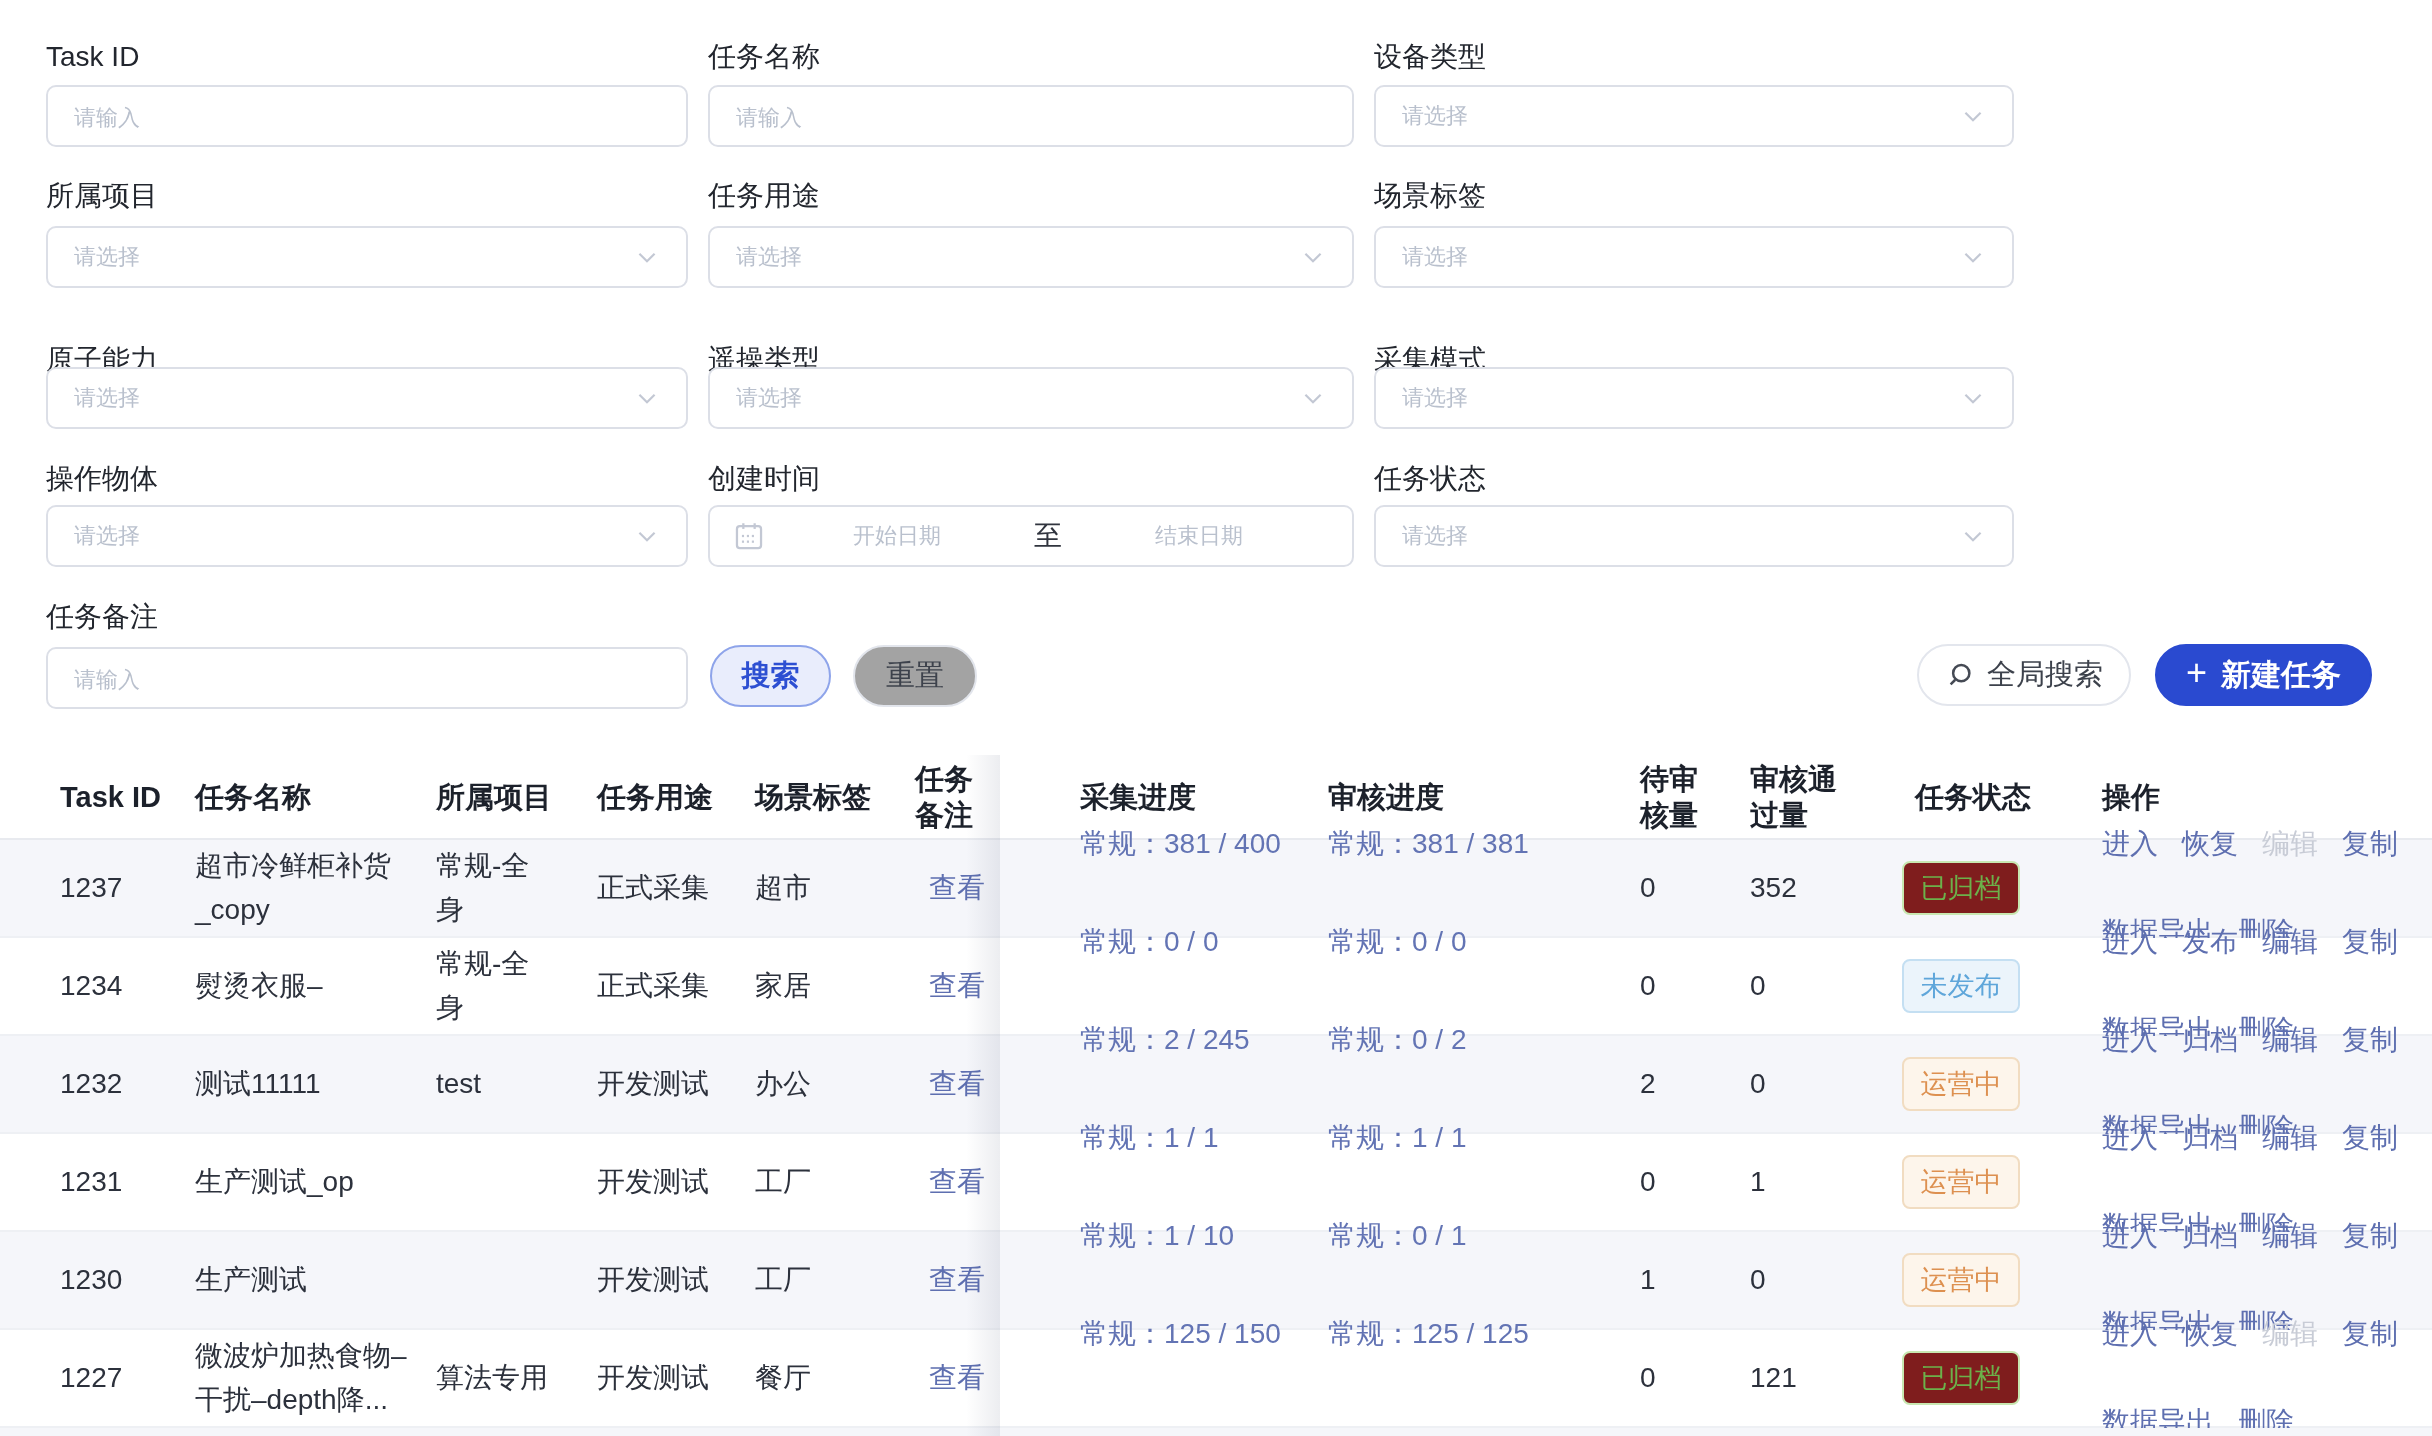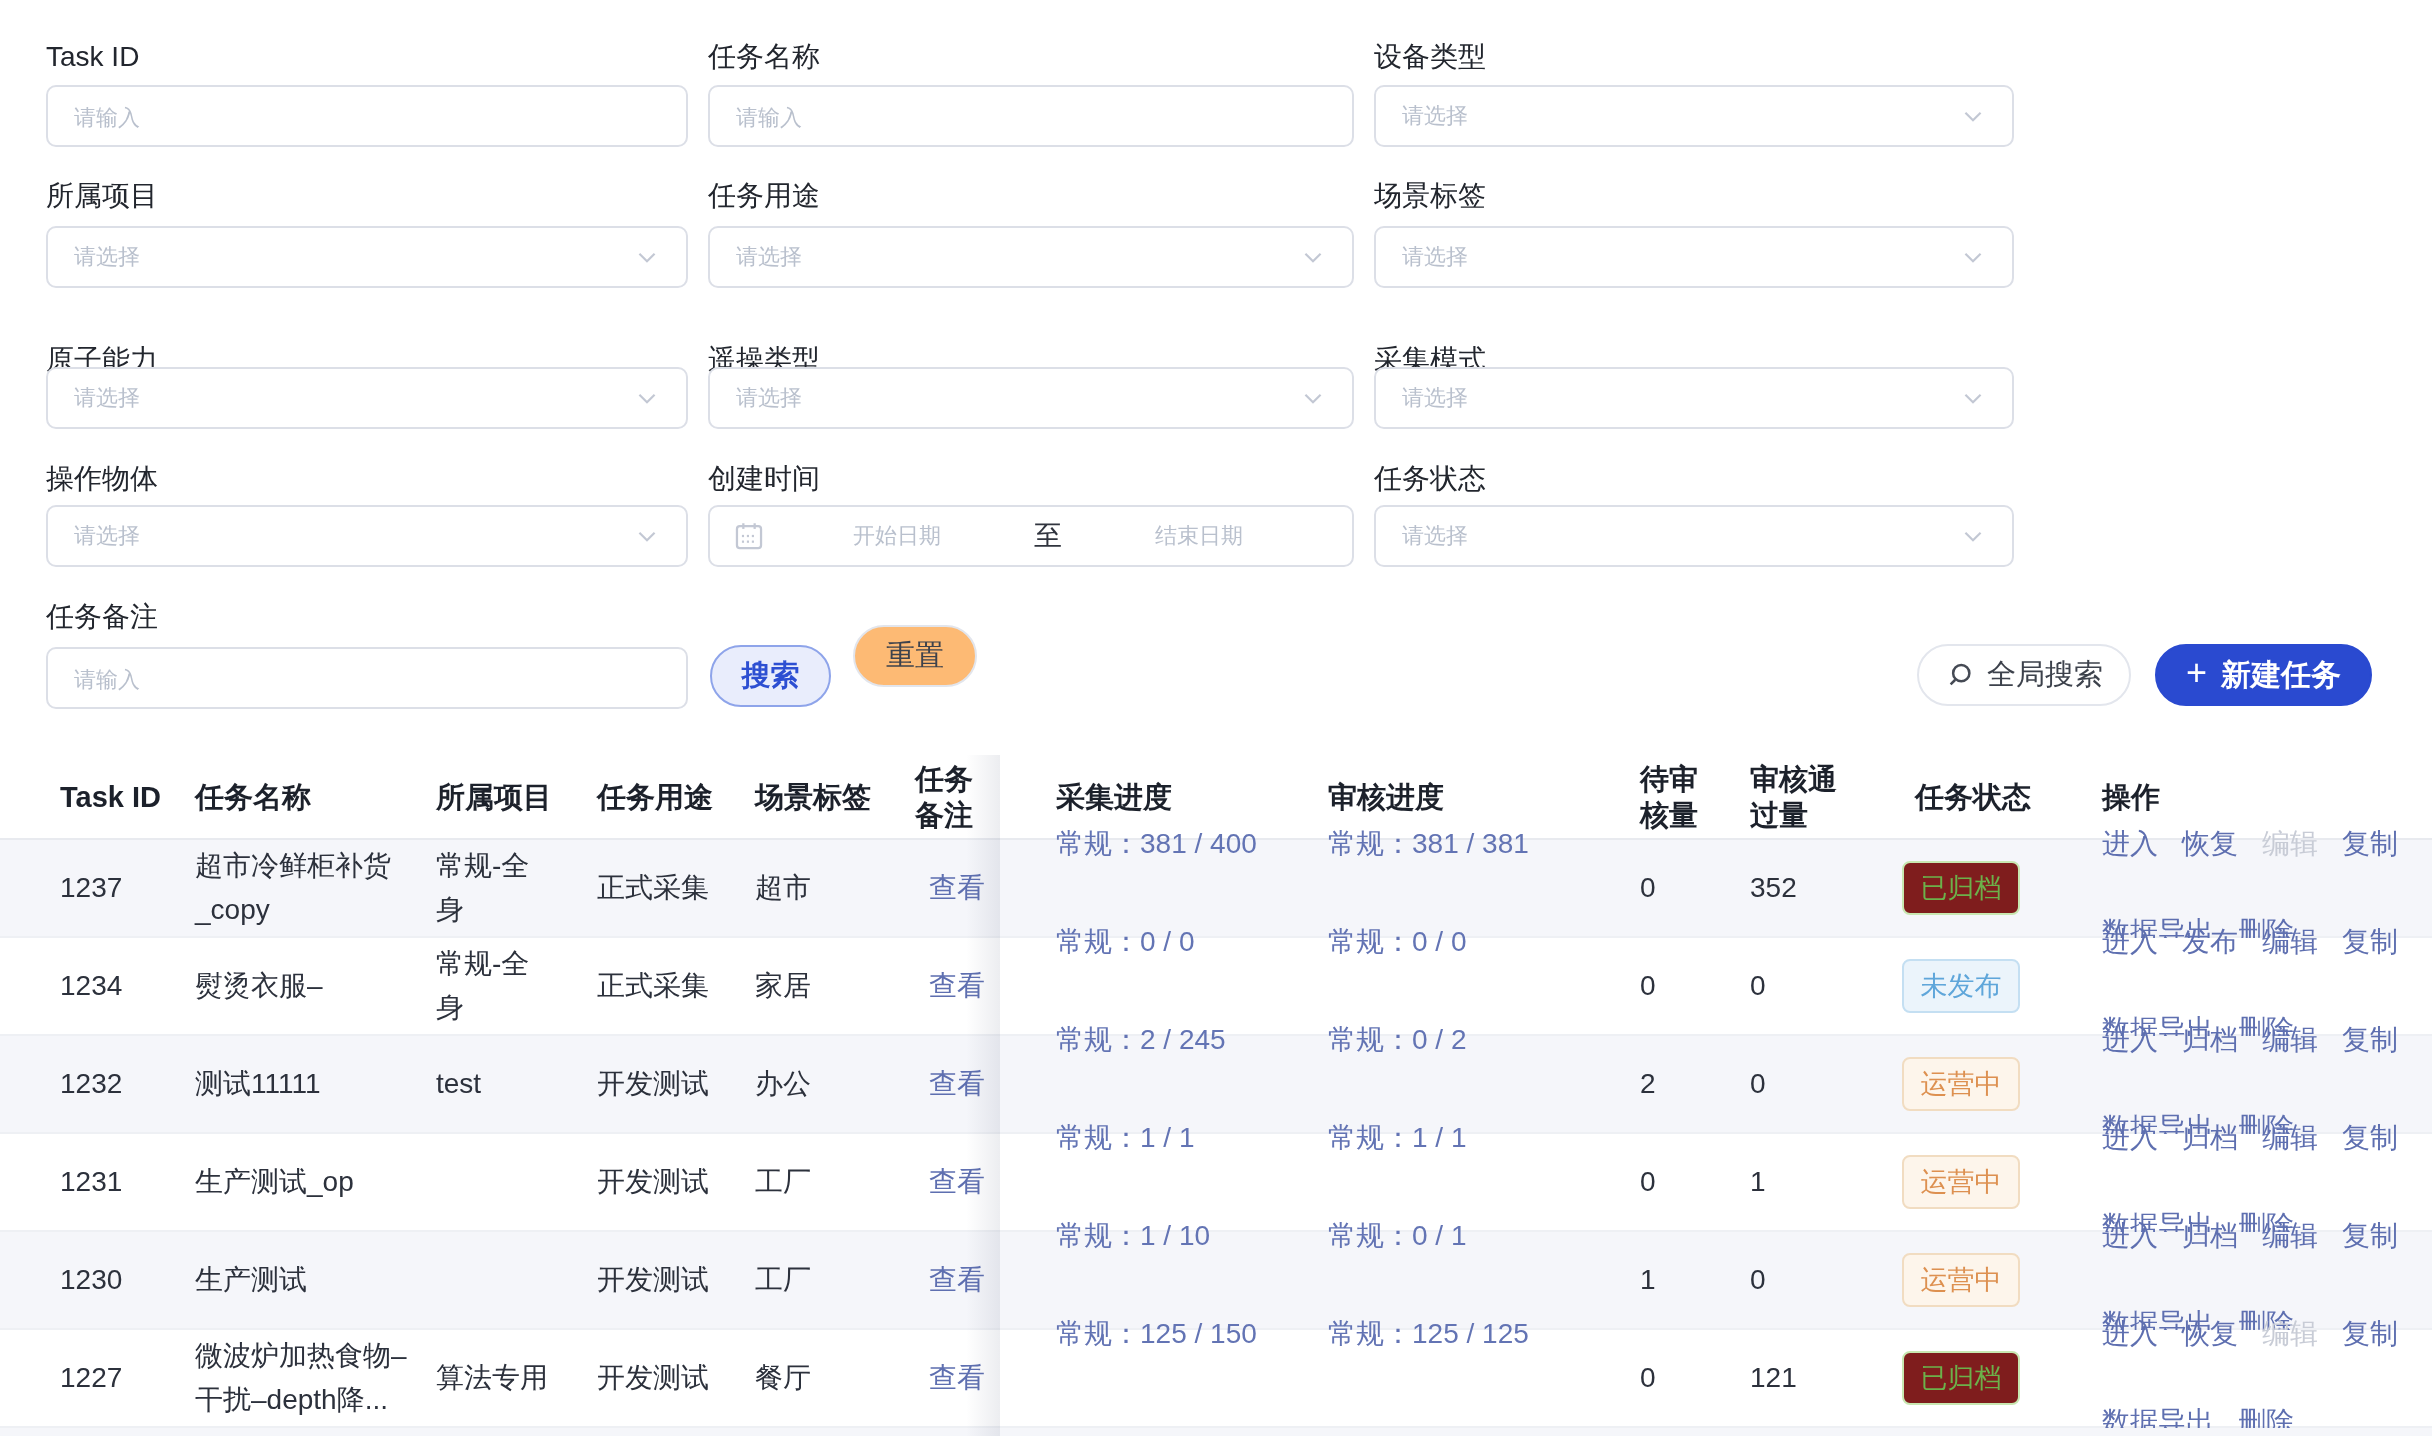--- a/index.html
+++ b/index.html
@@ -28,21 +28,21 @@
   .date-box { padding:0 22px; }
   .date-seg { flex:1; text-align:center; }
   .date-to { font-size:28px; color:#30343e; padding:0 6px; }
   .cal-icon { width:34px; height:34px; flex:0 0 auto; }
 
   
   .btn { position:absolute; height:62px; border-radius:32px; display:flex; align-items:center;
          justify-content:center; font-size:29px; cursor:pointer; }
   .btn-search { left:710px; top:645px; width:121px; background:#e9edfc; border:2px solid #8ea4ea;
                 color:#2d4fd2; font-weight:700; }
-  .btn-reset  { left:853px; top:625px; width:124px; background:#fdba74; border:2px solid #e2e5ec; color:#3d424c; }
+  .btn-reset  { left:853px; top:645px; width:124px; background:#a3a3a3; border:2px solid #e2e5ec; color:#3d424c; }
   .btn-global { left:1917px; top:644px; width:214px; background:#fff; border:2px solid #e3e6ed;
                 color:#3d424c; gap:12px; }
   .btn-create { left:2155px; top:644px; width:217px; background:#2a4ad0; border:2px solid #2a4ad0;
                 color:#fff; font-weight:700; font-size:30px; gap:14px; }
   .plus-glyph { font-size:36px; font-weight:400; line-height:1; transform:translateY(-2px); }
   .mag-icon { width:30px; height:30px; }
 
   
   .thead { position:absolute; left:0; top:755px; width:2432px; height:85px;
            border-bottom:2px solid #e8eaef; background:#fff; }
@@ -53,21 +53,21 @@
   .trow { position:relative; width:2432px; height:98px; background:#fff; border-bottom:2px solid #eef0f4; }
   .trow.striped { background:#f5f6fa; }
   .td { position:absolute; top:50%; transform:translateY(-50%); font-size:28px; color:#2c313c;
         line-height:44px; white-space:pre-line; }
   .x-id      { left:60px; }
   .x-name    { left:195px; width:235px; }
   .x-project { left:436px; width:155px; }
   .x-purpose { left:597px; }
   .x-scene   { left:755px; }
   .x-remark  { left:929px; }
-  .x-collect { left:1056px; }
+  .x-collect { left:1080px; }
   .x-review  { left:1328px; }
   .x-pending { left:1640px; }
   .x-passed  { left:1750px; }
   .x-status  { left:1900px; width:122px; text-align:center; }
   .x-ops     { left:2102px; width:320px; }
   .h-remark  { left:915px; }
   .h-status  { left:1915px; }
 
   .link { color:#5e6fb0; cursor:pointer; }
   .prog { color:#6374b4; }

